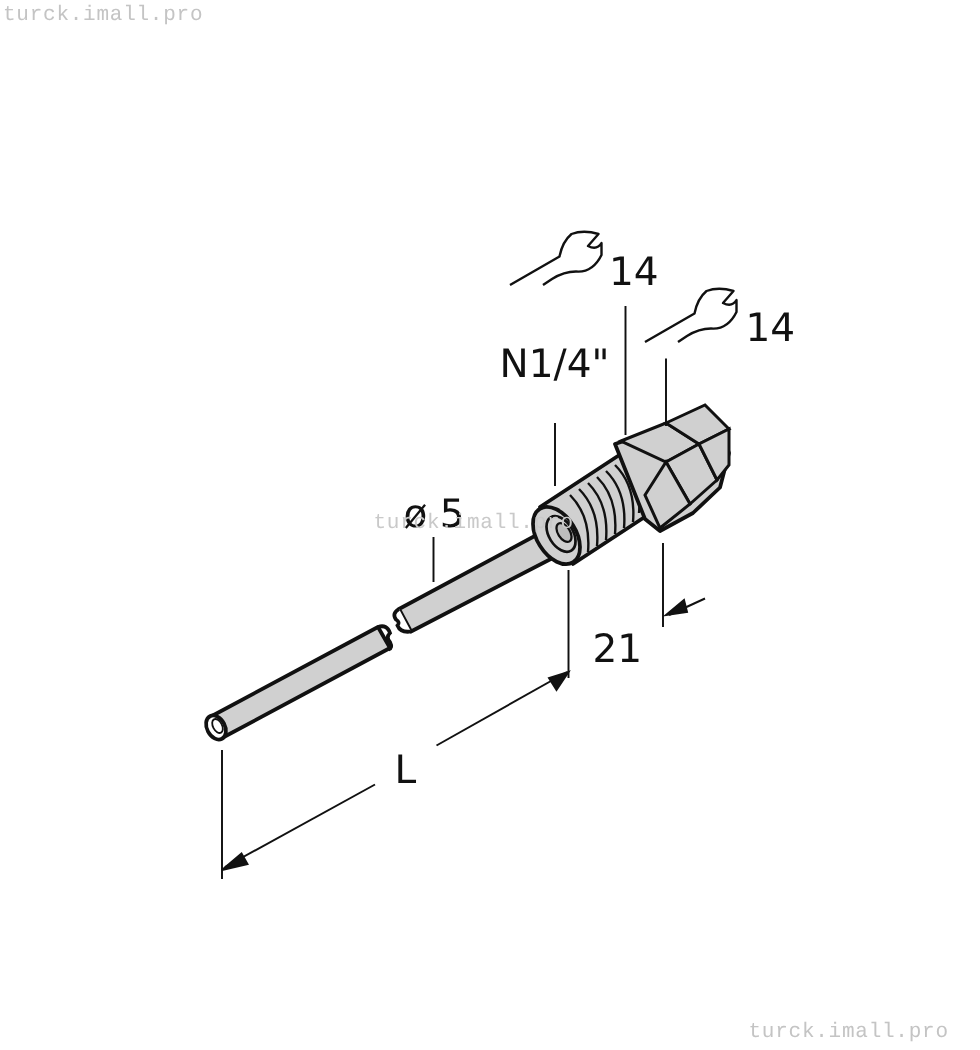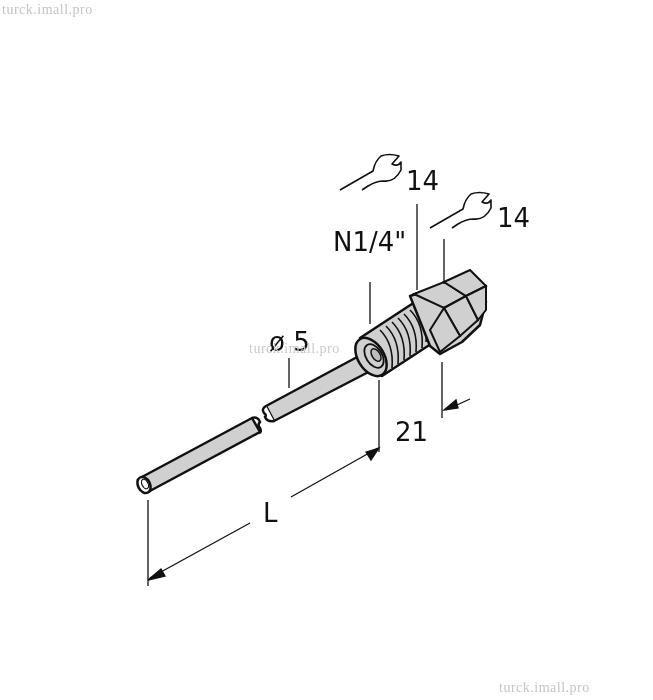--- a/index.html
+++ b/index.html
@@ -1,17 +1,17 @@
 <!DOCTYPE html>
 <html><head>
 <meta charset="utf-8">
 <style>
   html, body { margin:0; padding:0; background:#ffffff; }
   body { width:653px; height:700px; position:relative; overflow:hidden; font-family:"DejaVu Sans", sans-serif; }
-  .wm { position:absolute; font-family:Liberation Serif, serif; color:#c4c4c4; font-size:14px; letter-spacing:0.5px; }
+  .wm { position:absolute; font-family:Liberation Mono, monospace; color:#c4c4c4; font-size:14px; letter-spacing:0.5px; }
   #wm-top { left:2px; top:2px; }
   #wm-mid { left:249px; top:341px; color:#c9c9c9; }
   #wm-bot { left:499px; top:680px; }
   svg { position:absolute; left:0; top:0; }
   .lbl { font-family:"DejaVu Sans", sans-serif; fill:#111; }
 </style>
 </head>
 <body>
 
 <div class="wm" id="wm-top">turck.imall.pro</div>

